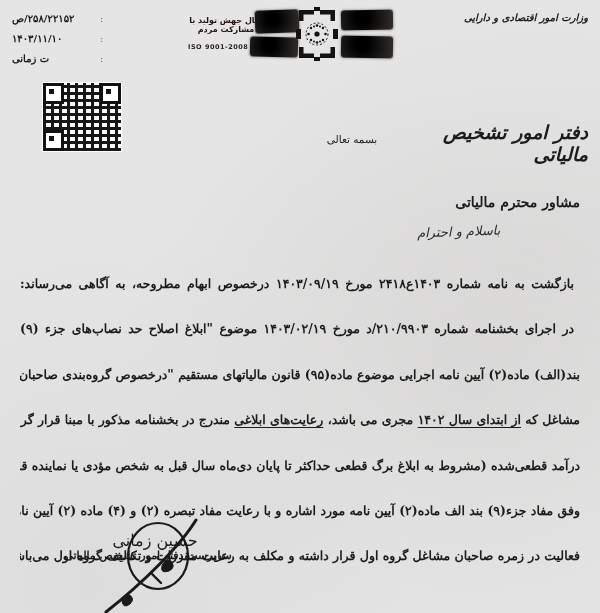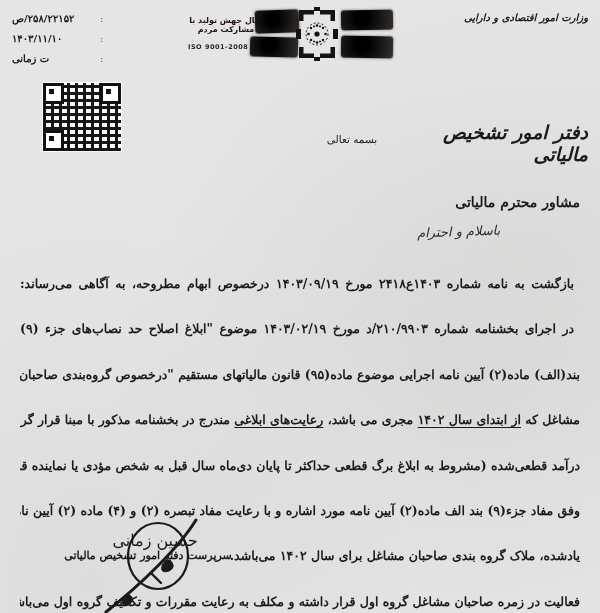--- a/index.html
+++ b/index.html
@@ -129,21 +129,20 @@
   <div class="recipient">مشاور محترم مالیاتی</div>
   <div class="greeting">باسلام و احترام</div>
 
   <div class="body" id="body-text">
       <div class="bline j" style="padding-right: 6px;"><span>بازگشت به نامه شماره ۱۴۰۳ع۲۴۱۸ مورخ ۱۴۰۳/۰۹/۱۹ درخصوص ابهام مطروحه، به آگاهی می‌رساند:</span></div>
       <div class="bline j" style="padding-right: 6px;"><span>در اجرای بخشنامه شماره ۲۱۰/۹۹۰۳/د مورخ ۱۴۰۳/۰۲/۱۹ موضوع "ابلاغ اصلاح حد نصاب‌های جزء (۹)</span></div>
       <div class="bline j"><span>بند(الف) ماده(۲) آیین نامه اجرایی موضوع ماده(۹۵) قانون مالیاتهای مستقیم "درخصوص گروه‌بندی صاحبان</span></div>
       <div class="bline j"><span>مشاغل که </span><span class="useg">از ابتدای سال ۱۴۰۲</span><span> مجری می باشد، </span><span class="useg">رعایت‌های ابلاغی</span><span> مندرج در بخشنامه مذکور با مبنا قرار گرفتن</span></div>
       <div class="bline j"><span>درآمد قطعی‌شده (مشروط به ابلاغ برگ قطعی حداکثر تا پایان دی‌ماه سال قبل به شخص مؤدی یا نماینده قانونی وی)</span></div>
       <div class="bline j"><span>وفق مفاد جزء(۹) بند الف ماده(۲) آیین نامه مورد اشاره و با رعایت مفاد تبصره (۲) و (۴) ماده (۲) آیین نامه</span></div>
-      <div class="bline"><span>یادشده، ملاک گروه بندی صاحبان مشاغل برای سال ۱۴۰۲ می‌باشد.</span></div>
       <div class="bline"><span>فعالیت در زمره صاحبان مشاغل گروه اول قرار داشته و مکلف به رعایت مقررات و تکالیف گروه اول می‌باشد.</span></div>
     </div>
 
   <div class="sig-name">حسین زمانی</div>
   <div class="sig-title">سرپرست دفتر امور تشخیص مالیاتی</div>
   <svg class="scribble" width="120" height="105" viewBox="0 0 120 105">
     <g fill="none" stroke="#1a1a1a" stroke-linecap="round">
       <ellipse cx="66" cy="48" rx="30" ry="33" stroke-width="2.2"></ellipse>
       <path d="M104 12 C 88 38, 52 74, 14 104" stroke-width="3"></path>
       <path d="M78 52 q7 7 -1 11 q-9 3 -7 -5 q1 -5 8 -6 z" fill="#1a1a1a" stroke-width="1"></path>

